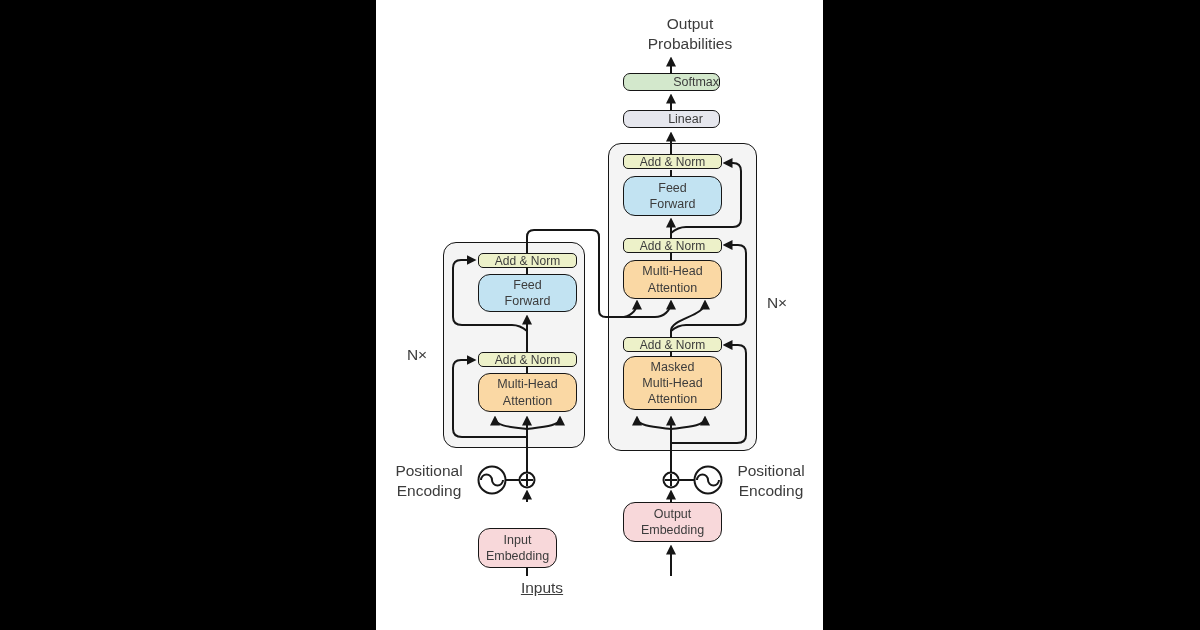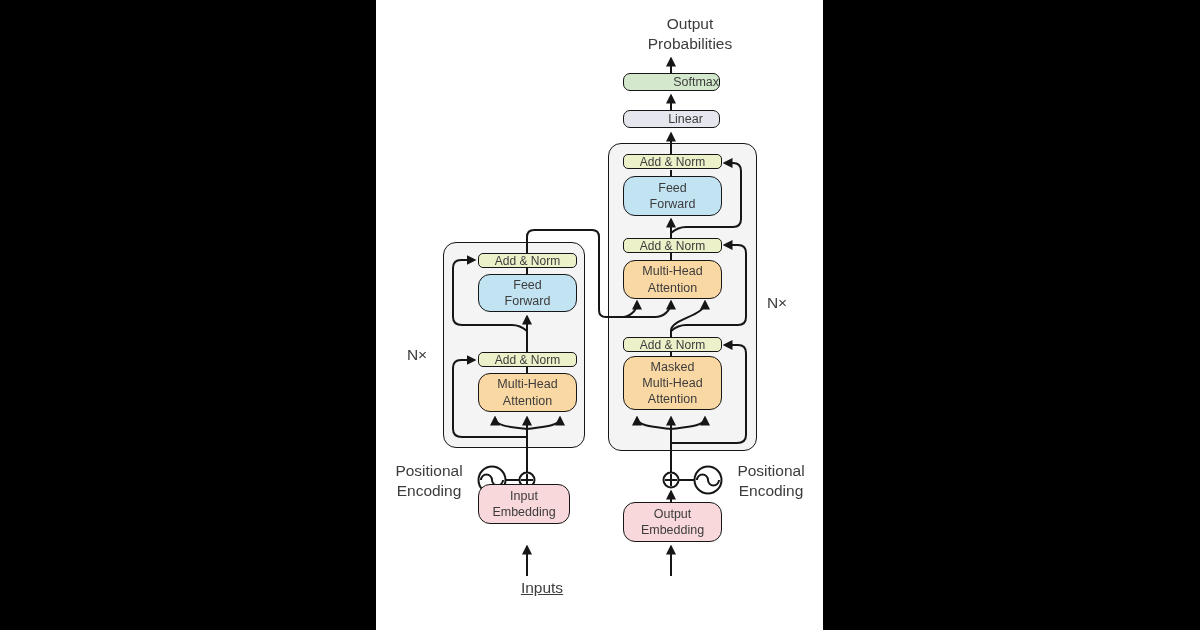--- a/index.html
+++ b/index.html
@@ -141,21 +141,21 @@
     <span>Feed</span>
     <span>Forward</span>
   </div>
   <div class="box addnorm" style="left:478px;top:352px;width:99px;height:15px;">
       <span>Add &amp; Norm</span>
     </div>
   <div class="box attn" style="left:478px;top:373px;width:99px;height:39px;">
     <span>Multi-Head</span>
     <span>Attention</span>
   </div>
-  <div class="box embed" style="left:478px;top:484px;width:92px;height:40px;text-align:center;">
+  <div class="box embed" style="left:478px;top:528px;width:79px;height:40px;text-align:center;">
     <span>Input</span>
     <span>Embedding</span>
   </div>
 
   <div class="lbl" style="left:620px;top:14px;width:140px;">
     <span>Output</span>
     <span>Probabilities</span>
   </div>
   <div class="lbl" style="left:400px;top:345px;width:34px;">
       <span>N×</span>

